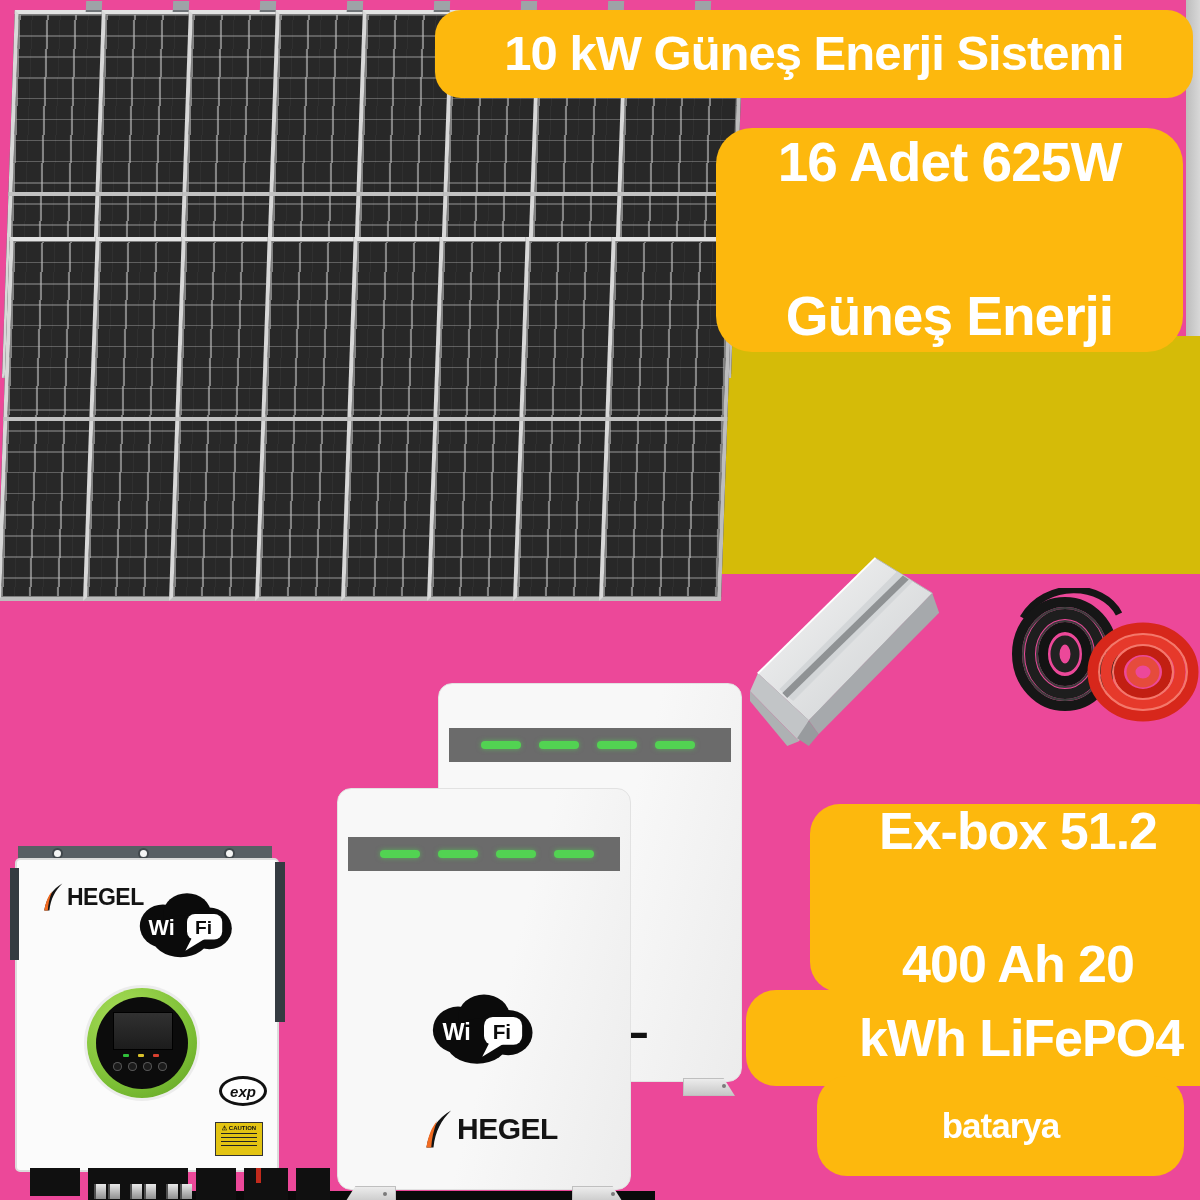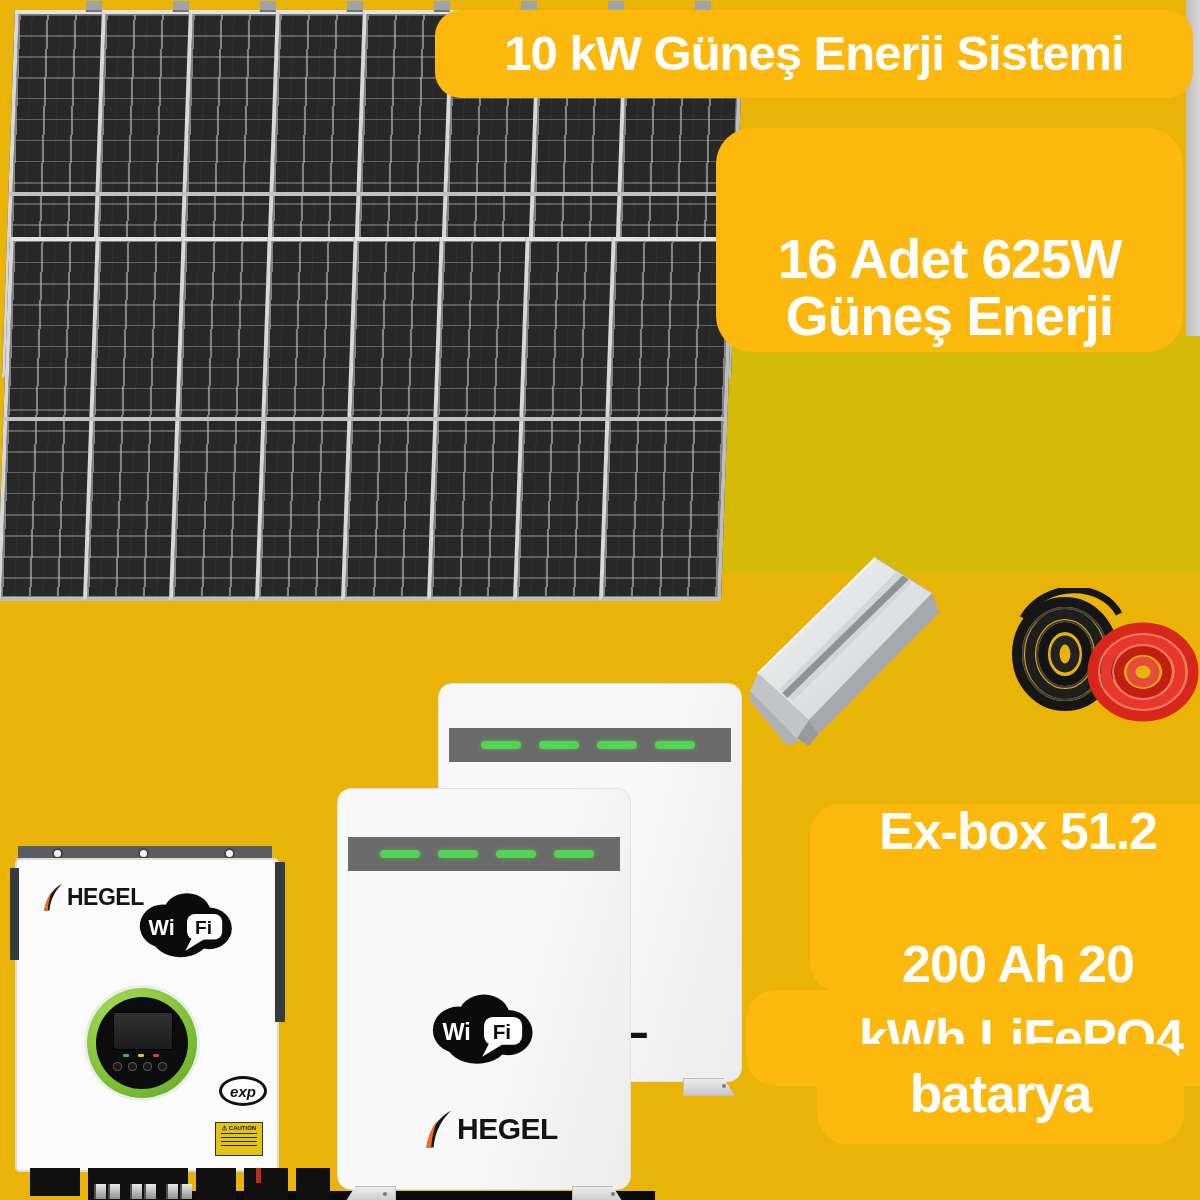--- a/index.html
+++ b/index.html
@@ -1,32 +1,32 @@
 <!DOCTYPE html>
 <html><head>
 <meta charset="utf-8">
 <style>
   html,body{margin:0;padding:0;background:#fff;}
-  .stage{position:relative;width:1200px;height:1200px;background:#eab308;overflow:hidden;
+  .stage{position:relative;width:1200px;height:1200px;background:#ec4899;overflow:hidden;
          font-family:"Liberation Sans",sans-serif;}
   .abs{position:absolute;}
 
   
   .badge{position:absolute;background:#FDB80D;color:#fff;font-weight:bold;
          display:flex;flex-direction:column;align-items:center;justify-content:center;
          text-align:center;line-height:1.05;letter-spacing:-1px;}
   .banner-top{left:435px;top:10px;width:758px;height:88px;border-radius:26px;font-size:49px;z-index:30;}
   .badge-panels{left:716px;top:128px;width:467px;height:212px;border-radius:36px;font-size:55px;
-                justify-content:flex-end;padding:6px 0;z-index:21;}
+                justify-content:space-between;padding:6px 0;z-index:21;}
   .badge-inv-1{left:0;top:668px;width:313px;height:92px;border-radius:0 28px 28px 0;font-size:45px;z-index:20;}
   .badge-inv-2{left:36px;top:756px;width:236px;height:92px;border-radius:26px;font-size:43px;z-index:20;}
   .badge-bat-12{left:810px;top:804px;width:416px;height:188px;border-radius:30px;font-size:52px;
                 justify-content:space-between;z-index:25;}
   .badge-bat-3{left:746px;top:990px;width:454px;height:96px;border-radius:30px 0 0 30px;font-size:52px;z-index:25;padding-left:48px;}
-  .badge-bat-4{left:817px;top:1044px;width:367px;height:100px;border-radius:30px;font-size:53px;z-index:25;}
+  .badge-bat-4{left:817px;top:1076px;width:367px;height:100px;border-radius:30px;font-size:35px;z-index:25;}
   .olive-rect{left:716px;top:336px;width:484px;height:238px;background:#D5BB08;z-index:2;}
   .gray-strip{left:1186px;top:0;width:14px;height:338px;
               background:linear-gradient(to right,#BDBDBD,#D8D8D8);z-index:1;}
 
   
   .panels-row{position:absolute;left:0;top:0;width:1200px;height:1200px;pointer-events:none;}
   #row1{z-index:3;} #row2{z-index:4;}
   .panel{position:absolute;background:
            repeating-linear-gradient(to bottom, rgba(185,185,185,.38) 0 1.5px, transparent 1.5px 21px),
            repeating-linear-gradient(to right, rgba(205,205,205,.55) 0 2px, transparent 2px 28px),
@@ -131,21 +131,21 @@
 
   <div class="badge banner-top">
     <span>10 kW Güneş Enerji Sistemi</span>
   </div>
   <div class="badge badge-panels">
     <div>16 Adet 625W</div>
     <div>Güneş Enerji</div>
   </div>
   <div class="badge badge-bat-12">
     <div>Ex-box 51.2</div>
-    <div>200 Ah 20</div>
+    <div>400 Ah 20</div>
   </div>
   <div class="badge badge-bat-3">
     <span>kWh LiFePO4</span>
   </div>
   <div class="badge badge-bat-4">
     <span>batarya</span>
   </div>
 
   <svg class="abs rail-svg" viewBox="0 0 200 200">
     <defs>

